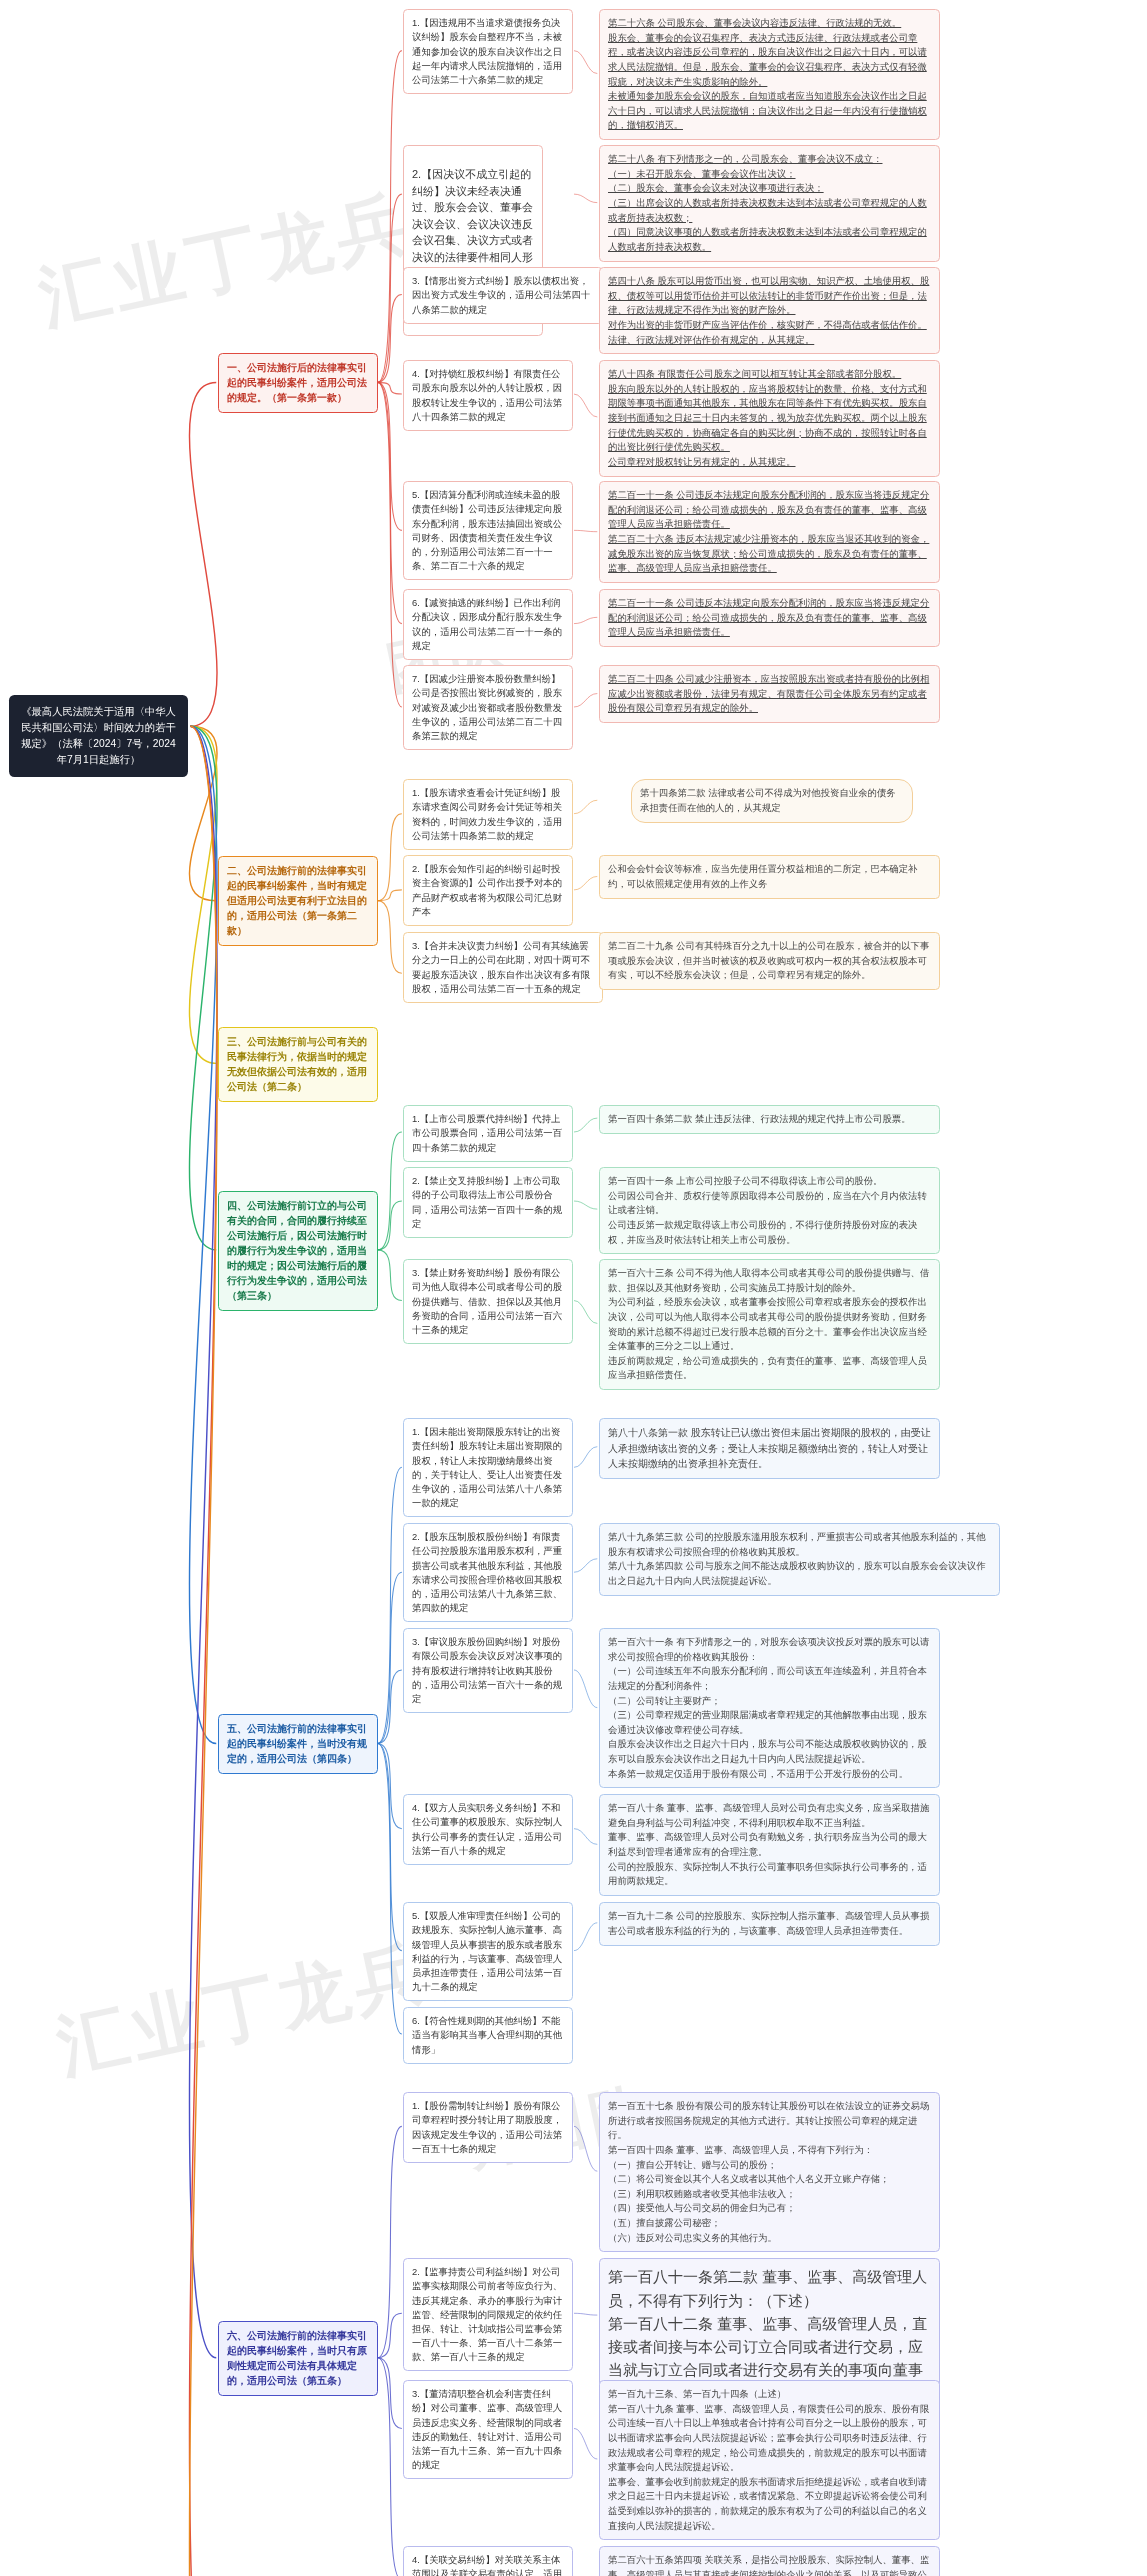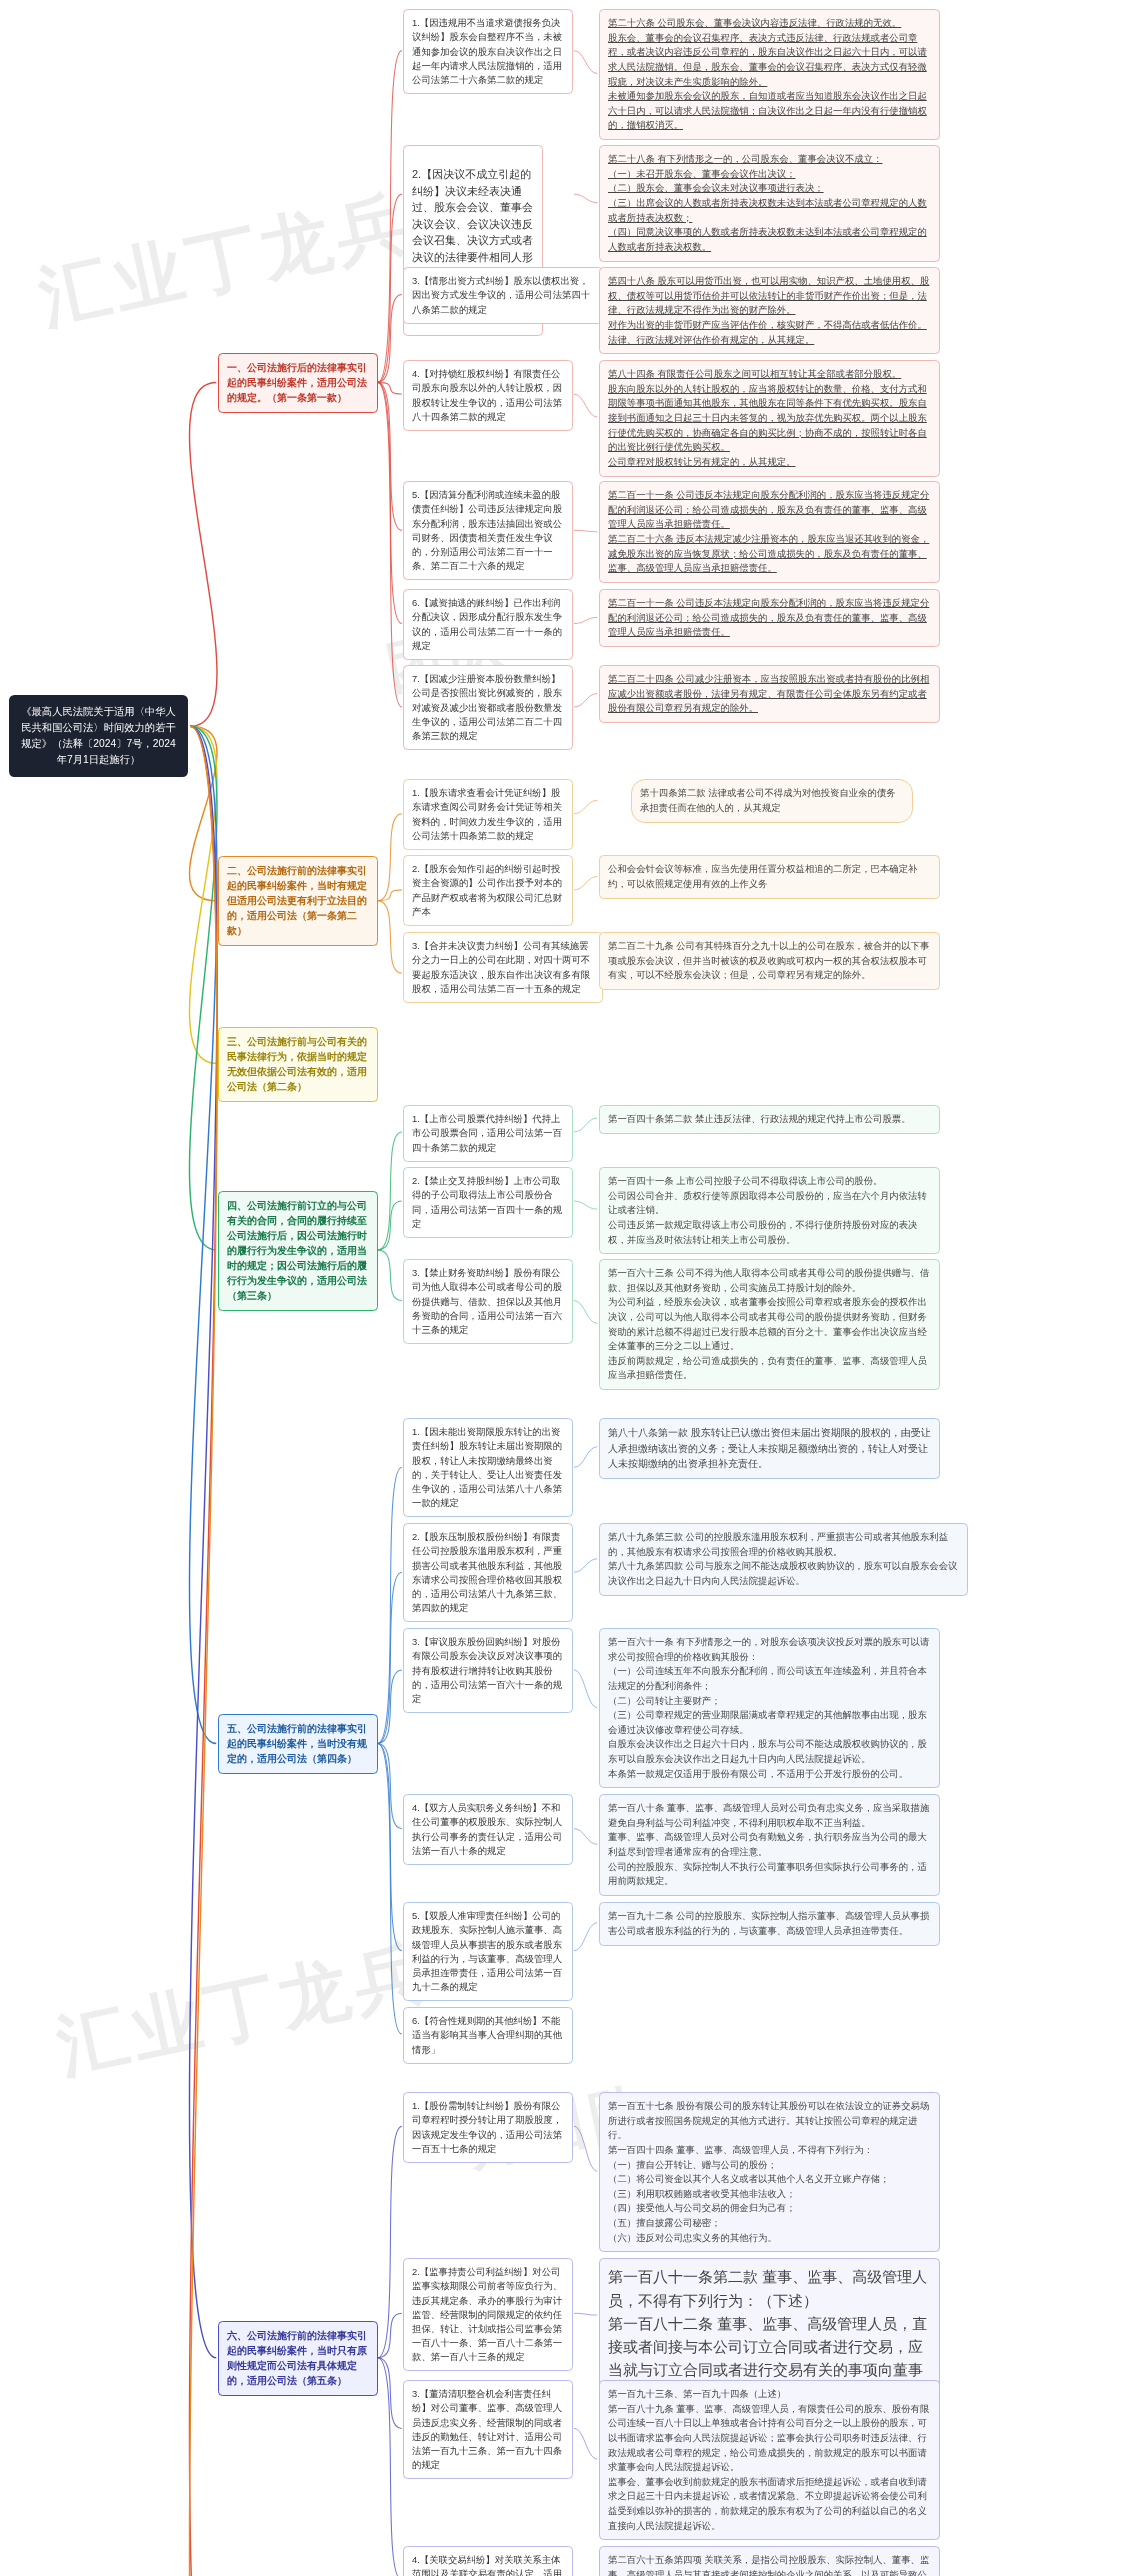--- a/index.html
+++ b/index.html
@@ -148,21 +148,21 @@
 公司因公司合并、质权行使等原因取得本公司股份的，应当在六个月内依法转让或者注销。
 公司违反第一款规定取得该上市公司股份的，不得行使所持股份对应的表决权，并应当及时依法转让相关上市公司股份。</div>
 <div class="node b4" style="position: absolute; box-sizing: border-box; border-radius: 4.5px; padding: 6.3px 8px; font-size: 9.4px; line-height: 1.5; background: rgb(255, 255, 255); width: 170px; left: 403px; top: 1259px;">3.【禁止财务资助纠纷】股份有限公司为他人取得本公司或者母公司的股份提供赠与、借款、担保以及其他月务资助的合同，适用公司法第一百六十三条的规定</div>
 <div class="node d4" style="position: absolute; box-sizing: border-box; border-radius: 4.5px; padding: 6.3px 8px; font-size: 9.4px; line-height: 1.55; white-space: pre-wrap; width: 341px; left: 599px; top: 1259px;">第一百六十三条 公司不得为他人取得本公司或者其母公司的股份提供赠与、借款、担保以及其他财务资助，公司实施员工持股计划的除外。
 为公司利益，经股东会决议，或者董事会按照公司章程或者股东会的授权作出决议，公司可以为他人取得本公司或者其母公司的股份提供财务资助，但财务资助的累计总额不得超过已发行股本总额的百分之十。董事会作出决议应当经全体董事的三分之二以上通过。
 违反前两款规定，给公司造成损失的，负有责任的董事、监事、高级管理人员应当承担赔偿责任。</div>
 <div class="node l1 c5" style="left: 218px; top: 1714px;">五、公司法施行前的法律事实引起的民事纠纷案件，当时没有规定的，适用公司法（第四条）</div>
 <div class="node b5" style="position: absolute; box-sizing: border-box; border-radius: 4.5px; padding: 6.3px 8px; font-size: 9.4px; line-height: 1.5; background: rgb(255, 255, 255); width: 170px; left: 403px; top: 1418px;">1.【因未能出资期限股东转让的出资责任纠纷】股东转让未届出资期限的股权，转让人未按期缴纳最终出资的，关于转让人、受让人出资责任发生争议的，适用公司法第八十八条第一款的规定</div>
 <div class="node d5" style="position: absolute; box-sizing: border-box; border-radius: 4.5px; padding: 6.3px 8px; font-size: 10px; line-height: 1.55; white-space: pre-wrap; width: 341px; left: 599px; top: 1418px;">第八十八条第一款 股东转让已认缴出资但未届出资期限的股权的，由受让人承担缴纳该出资的义务；受让人未按期足额缴纳出资的，转让人对受让人未按期缴纳的出资承担补充责任。</div>
 <div class="node b5" style="position: absolute; box-sizing: border-box; border-radius: 4.5px; padding: 6.3px 8px; font-size: 9.4px; line-height: 1.5; background: rgb(255, 255, 255); width: 170px; left: 403px; top: 1523px;">2.【股东压制股权股份纠纷】有限责任公司控股股东滥用股东权利，严重损害公司或者其他股东利益，其他股东请求公司按照合理价格收回其股权的，适用公司法第八十九条第三款、第四款的规定</div>
-<div class="node d5" style="position: absolute; box-sizing: border-box; border-radius: 4.5px; padding: 6.3px 8px; font-size: 9.4px; line-height: 1.55; white-space: pre-wrap; width: 369px; left: 599px; top: 1523px;">第八十九条第三款 公司的控股股东滥用股东权利，严重损害公司或者其他股东利益的，其他股东有权请求公司按照合理的价格收购其股权。
+<div class="node d5" style="position: absolute; box-sizing: border-box; border-radius: 4.5px; padding: 6.3px 8px; font-size: 9.4px; line-height: 1.55; white-space: pre-wrap; width: 401px; left: 599px; top: 1523px;">第八十九条第三款 公司的控股股东滥用股东权利，严重损害公司或者其他股东利益的，其他股东有权请求公司按照合理的价格收购其股权。
 第八十九条第四款 公司与股东之间不能达成股权收购协议的，股东可以自股东会会议决议作出之日起九十日内向人民法院提起诉讼。</div>
 <div class="node b5" style="position: absolute; box-sizing: border-box; border-radius: 4.5px; padding: 6.3px 8px; font-size: 9.4px; line-height: 1.5; background: rgb(255, 255, 255); width: 170px; left: 403px; top: 1628px;">3.【审议股东股份回购纠纷】对股份有限公司股东会决议反对决议事项的持有股权进行增持转让收购其股份的，适用公司法第一百六十一条的规定</div>
 <div class="node d5" style="position: absolute; box-sizing: border-box; border-radius: 4.5px; padding: 6.3px 8px; font-size: 9.4px; line-height: 1.55; white-space: pre-wrap; width: 341px; left: 599px; top: 1628px;">第一百六十一条 有下列情形之一的，对股东会该项决议投反对票的股东可以请求公司按照合理的价格收购其股份：
 （一）公司连续五年不向股东分配利润，而公司该五年连续盈利，并且符合本法规定的分配利润条件；
 （二）公司转让主要财产；
 （三）公司章程规定的营业期限届满或者章程规定的其他解散事由出现，股东会通过决议修改章程使公司存续。
 自股东会决议作出之日起六十日内，股东与公司不能达成股权收购协议的，股东可以自股东会决议作出之日起九十日内向人民法院提起诉讼。
 本条第一款规定仅适用于股份有限公司，不适用于公开发行股份的公司。</div>
 <div class="node b5" style="position: absolute; box-sizing: border-box; border-radius: 4.5px; padding: 6.3px 8px; font-size: 9.4px; line-height: 1.5; background: rgb(255, 255, 255); width: 170px; left: 403px; top: 1794px;">4.【双方人员实职务义务纠纷】不和住公司董事的权股股东、实际控制人执行公司事务的责任认定，适用公司法第一百八十条的规定</div>
 <div class="node d5" style="position: absolute; box-sizing: border-box; border-radius: 4.5px; padding: 6.3px 8px; font-size: 9.4px; line-height: 1.55; white-space: pre-wrap; width: 341px; left: 599px; top: 1794px;">第一百八十条 董事、监事、高级管理人员对公司负有忠实义务，应当采取措施避免自身利益与公司利益冲突，不得利用职权牟取不正当利益。

